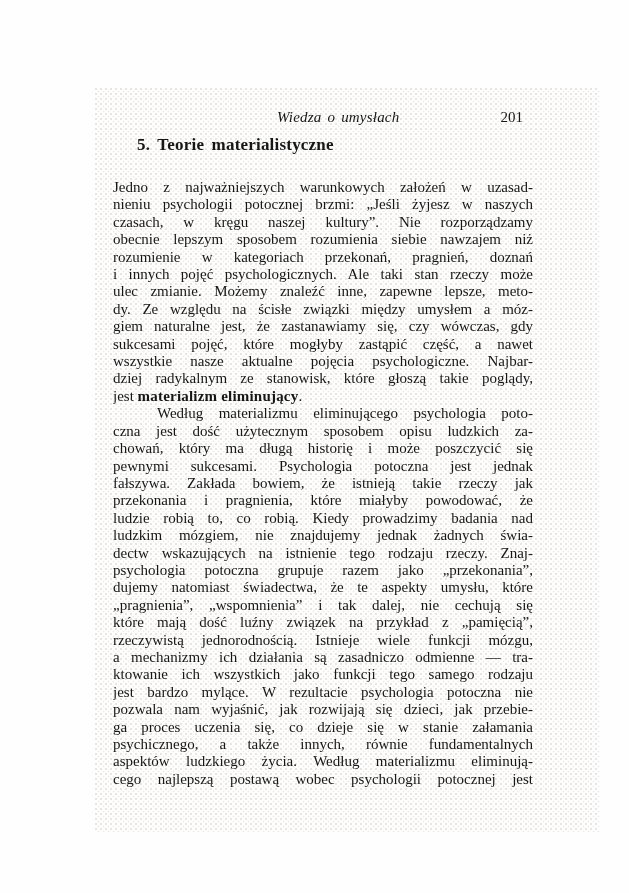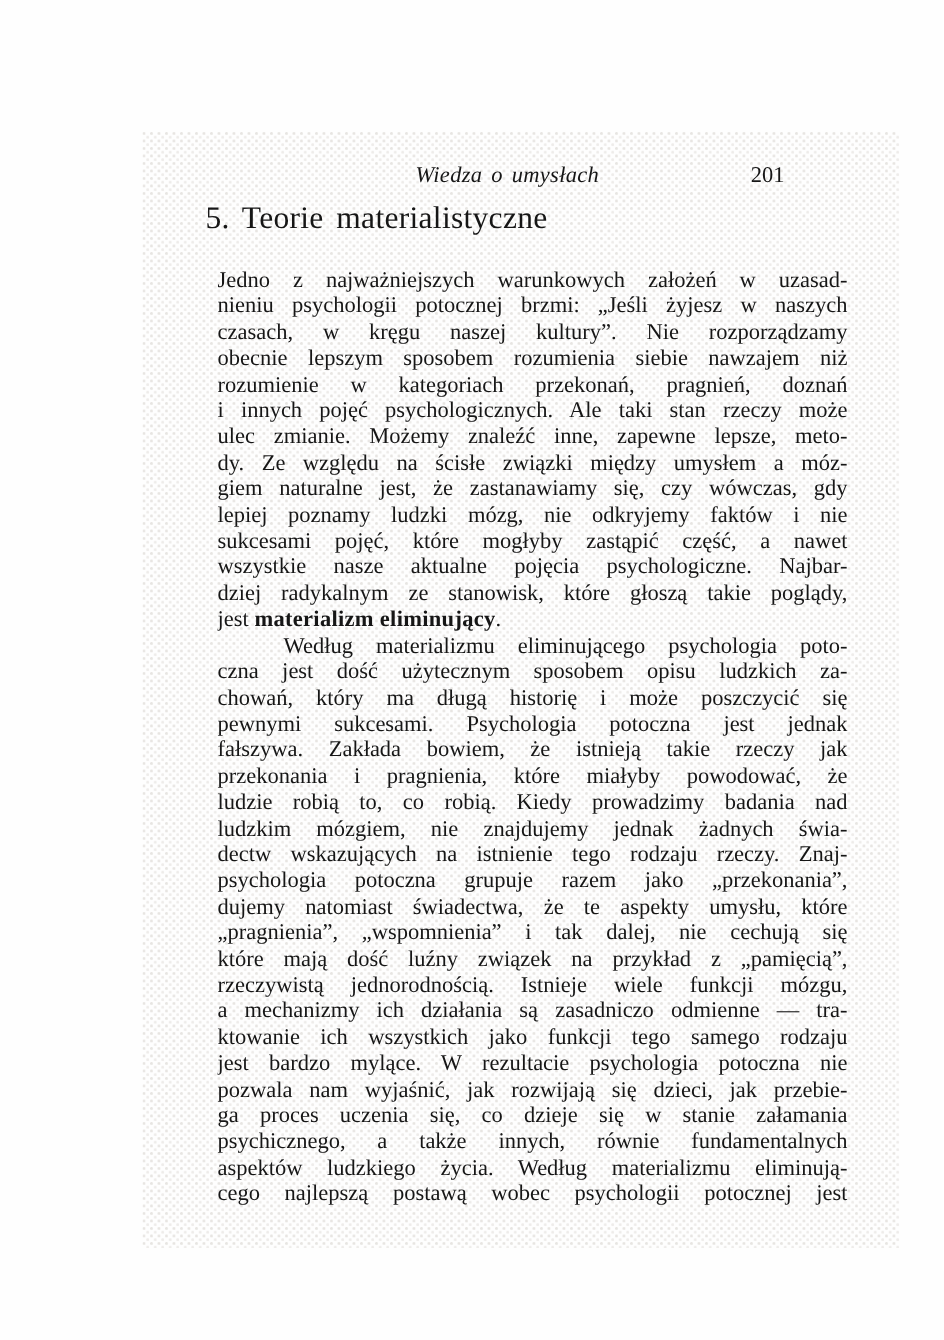--- a/index.html
+++ b/index.html
@@ -24,28 +24,27 @@
 
   .page-header {
     position:absolute; left:113px; top:108px; width:420px; height:18px;
     font-size:15px; line-height:18px;
   }
   .running-head { position:absolute; left:164px; font-style:italic; letter-spacing:0.2px; word-spacing:2px; }
   .page-number  { position:absolute; right:10px; top:0; }
 
   .section-heading {
     position:absolute; left:137px; top:135px; width:400px;
-    font-size:21px; font-weight:normal; line-height:20px;
+    font-size:17px; font-weight:bold; line-height:20px;
     letter-spacing:0.2px; word-spacing:3px;
   }
 
   .body-text {
     position:absolute; left:113px; top:179px; width:420px;
     font-size:15px;
-    margin-left:32px;
   }
   .line {
     height:17.42px; line-height:17.42px;
     text-align:justify; text-align-last:justify;
     overflow:hidden; white-space:normal;
   }
   .line-last { text-align-last:left; }
   .indent { padding-left:44px; }
   b { font-weight:bold; letter-spacing:0.2px; }
 </style>
@@ -63,21 +62,20 @@
     <div class="body-text">
         <div class="line">Jedno z najważniejszych warunkowych założeń w uzasad-</div>
         <div class="line">nieniu psychologii potocznej brzmi: „Jeśli żyjesz w naszych</div>
         <div class="line">czasach, w kręgu naszej kultury”. Nie rozporządzamy</div>
         <div class="line">obecnie lepszym sposobem rozumienia siebie nawzajem niż</div>
         <div class="line">rozumienie w kategoriach przekonań, pragnień, doznań</div>
         <div class="line">i innych pojęć psychologicznych. Ale taki stan rzeczy może</div>
         <div class="line">ulec zmianie. Możemy znaleźć inne, zapewne lepsze, meto-</div>
         <div class="line">dy. Ze względu na ścisłe związki między umysłem a móz-</div>
         <div class="line">giem naturalne jest, że zastanawiamy się, czy wówczas, gdy</div>
-        <div class="line">lepiej poznamy ludzki mózg, nie odkryjemy faktów i nie</div>
         <div class="line">sukcesami pojęć, które mogłyby zastąpić część, a nawet</div>
         <div class="line">wszystkie nasze aktualne pojęcia psychologiczne. Najbar-</div>
         <div class="line">dziej radykalnym ze stanowisk, które głoszą takie poglądy,</div>
         <div class="line line-last"><span>jest </span><b>materializm eliminujący</b><span>.</span></div>
         <div class="line indent">Według materializmu eliminującego psychologia poto-</div>
         <div class="line">czna jest dość użytecznym sposobem opisu ludzkich za-</div>
         <div class="line">chowań, który ma długą historię i może poszczycić się</div>
         <div class="line">pewnymi sukcesami. Psychologia potoczna jest jednak</div>
         <div class="line">fałszywa. Zakłada bowiem, że istnieją takie rzeczy jak</div>
         <div class="line">przekonania i pragnienia, które miałyby powodować, że</div>

